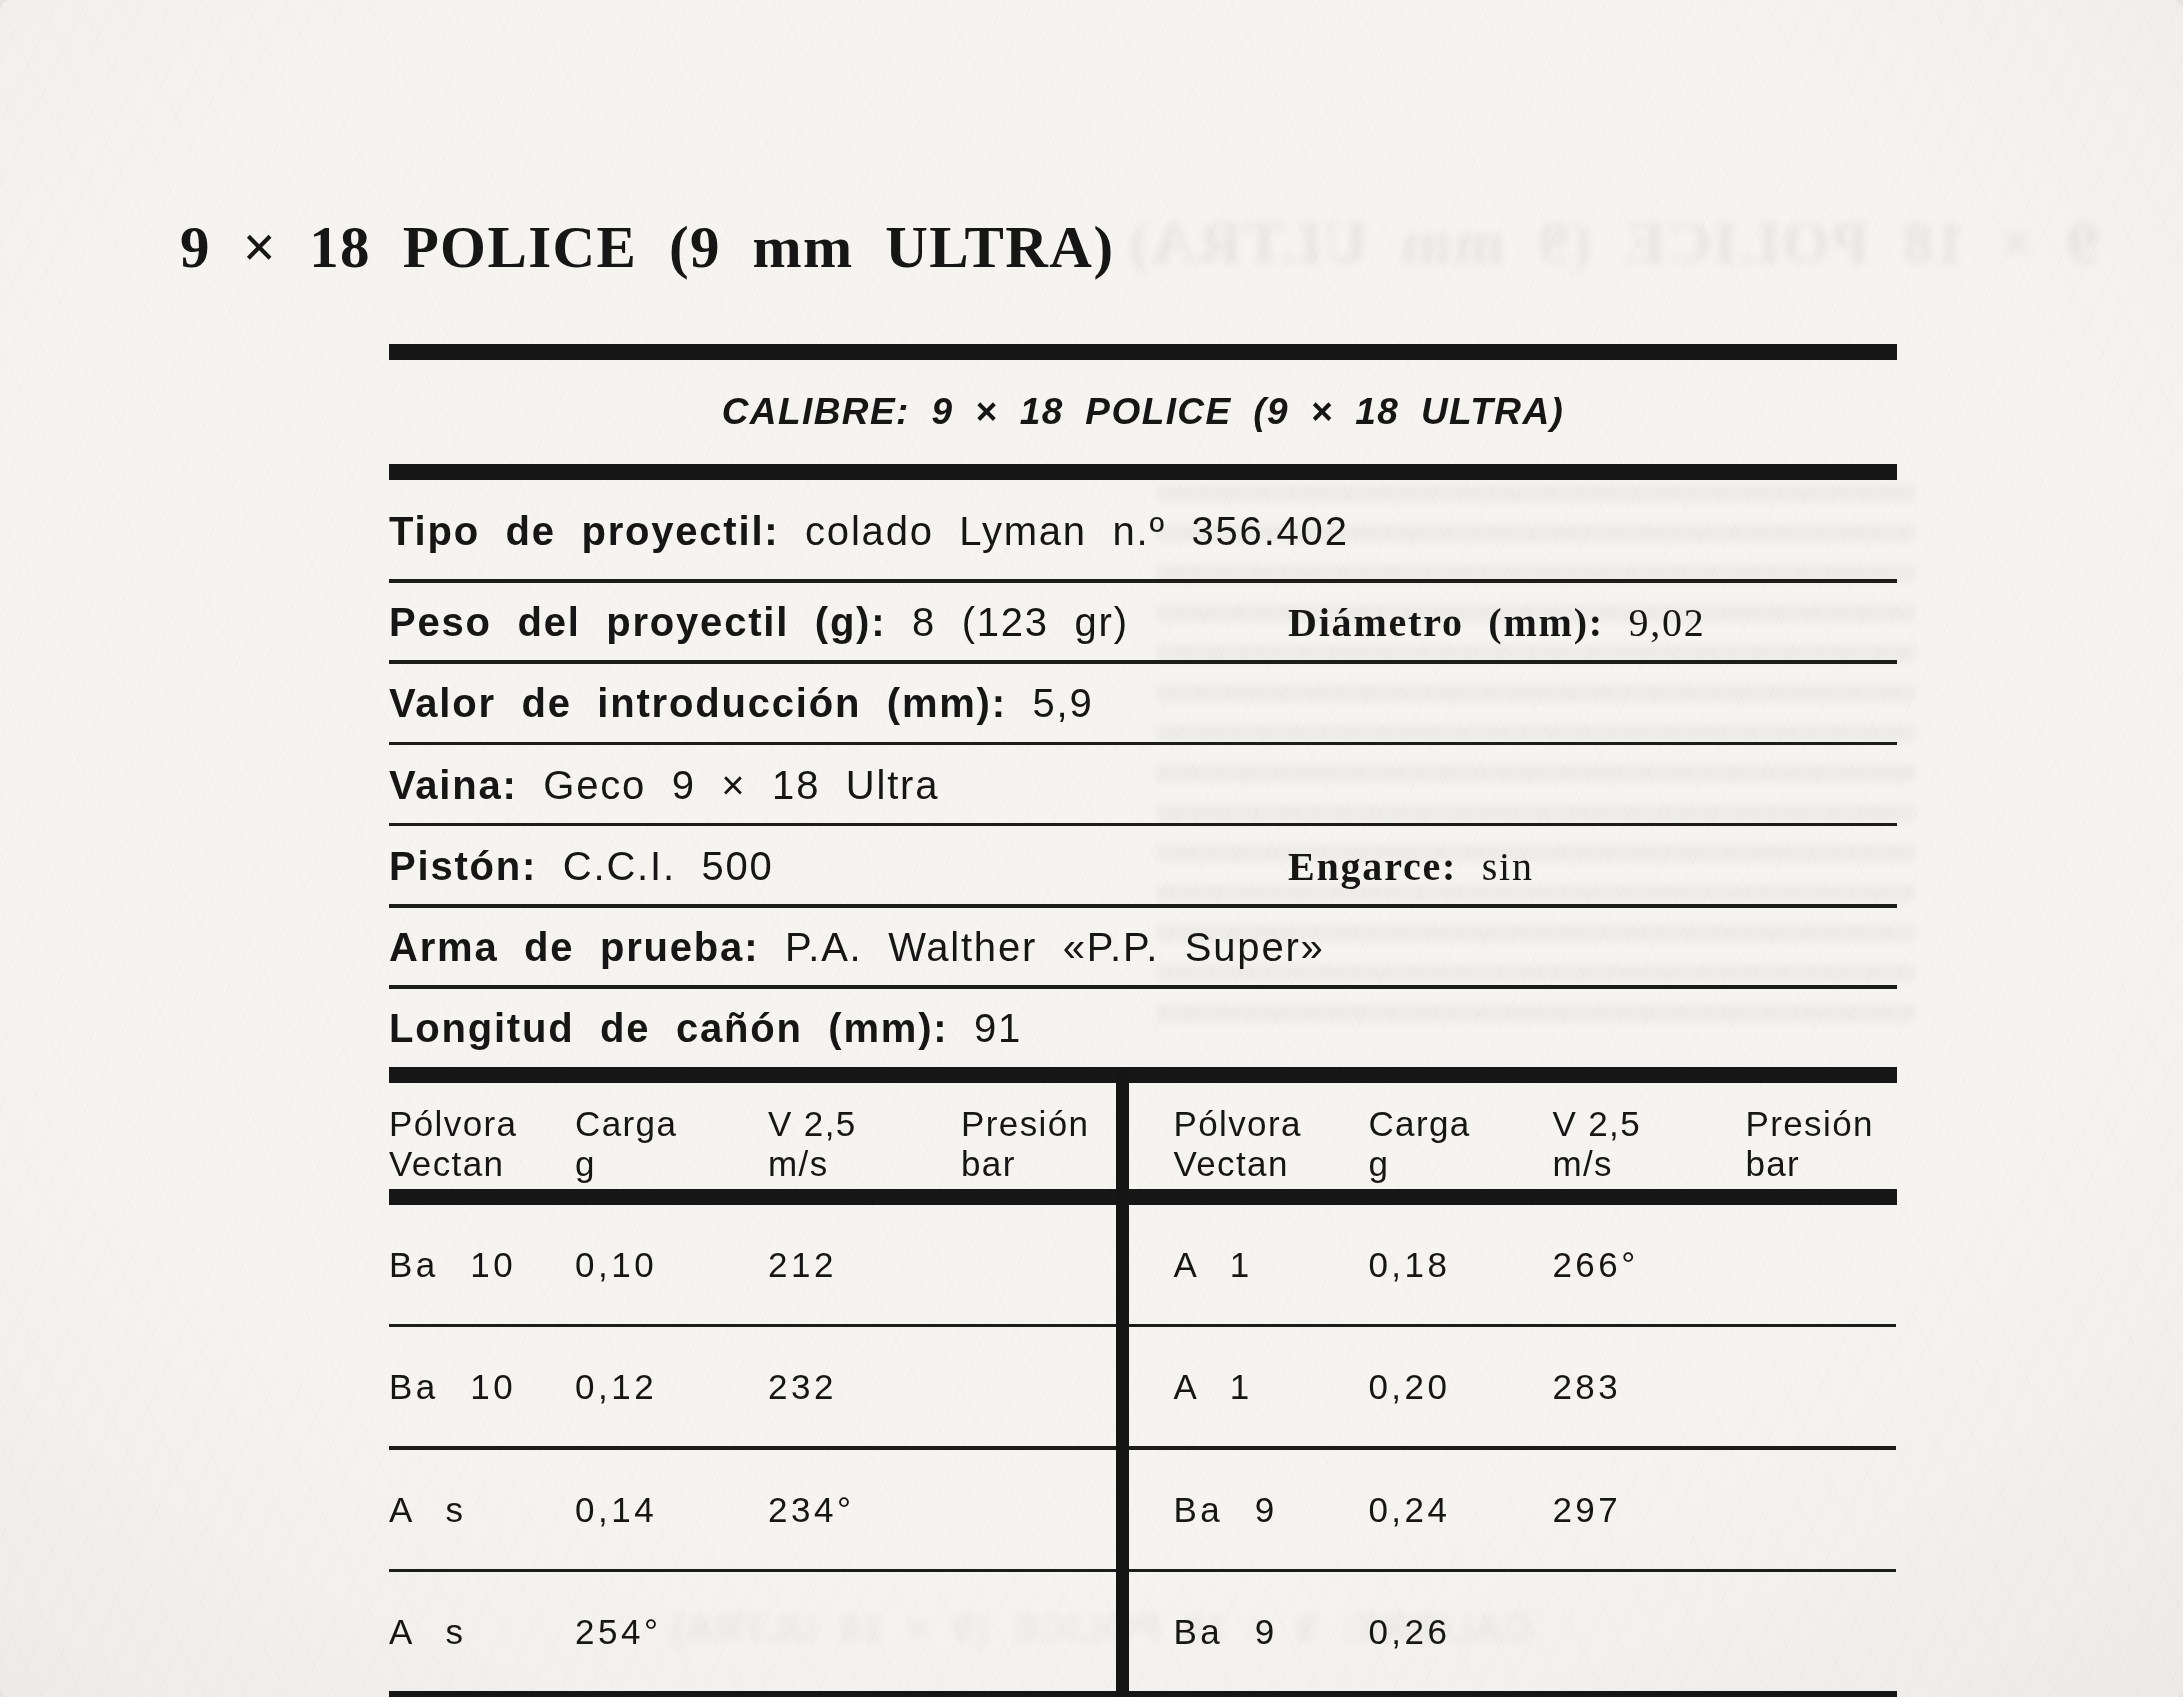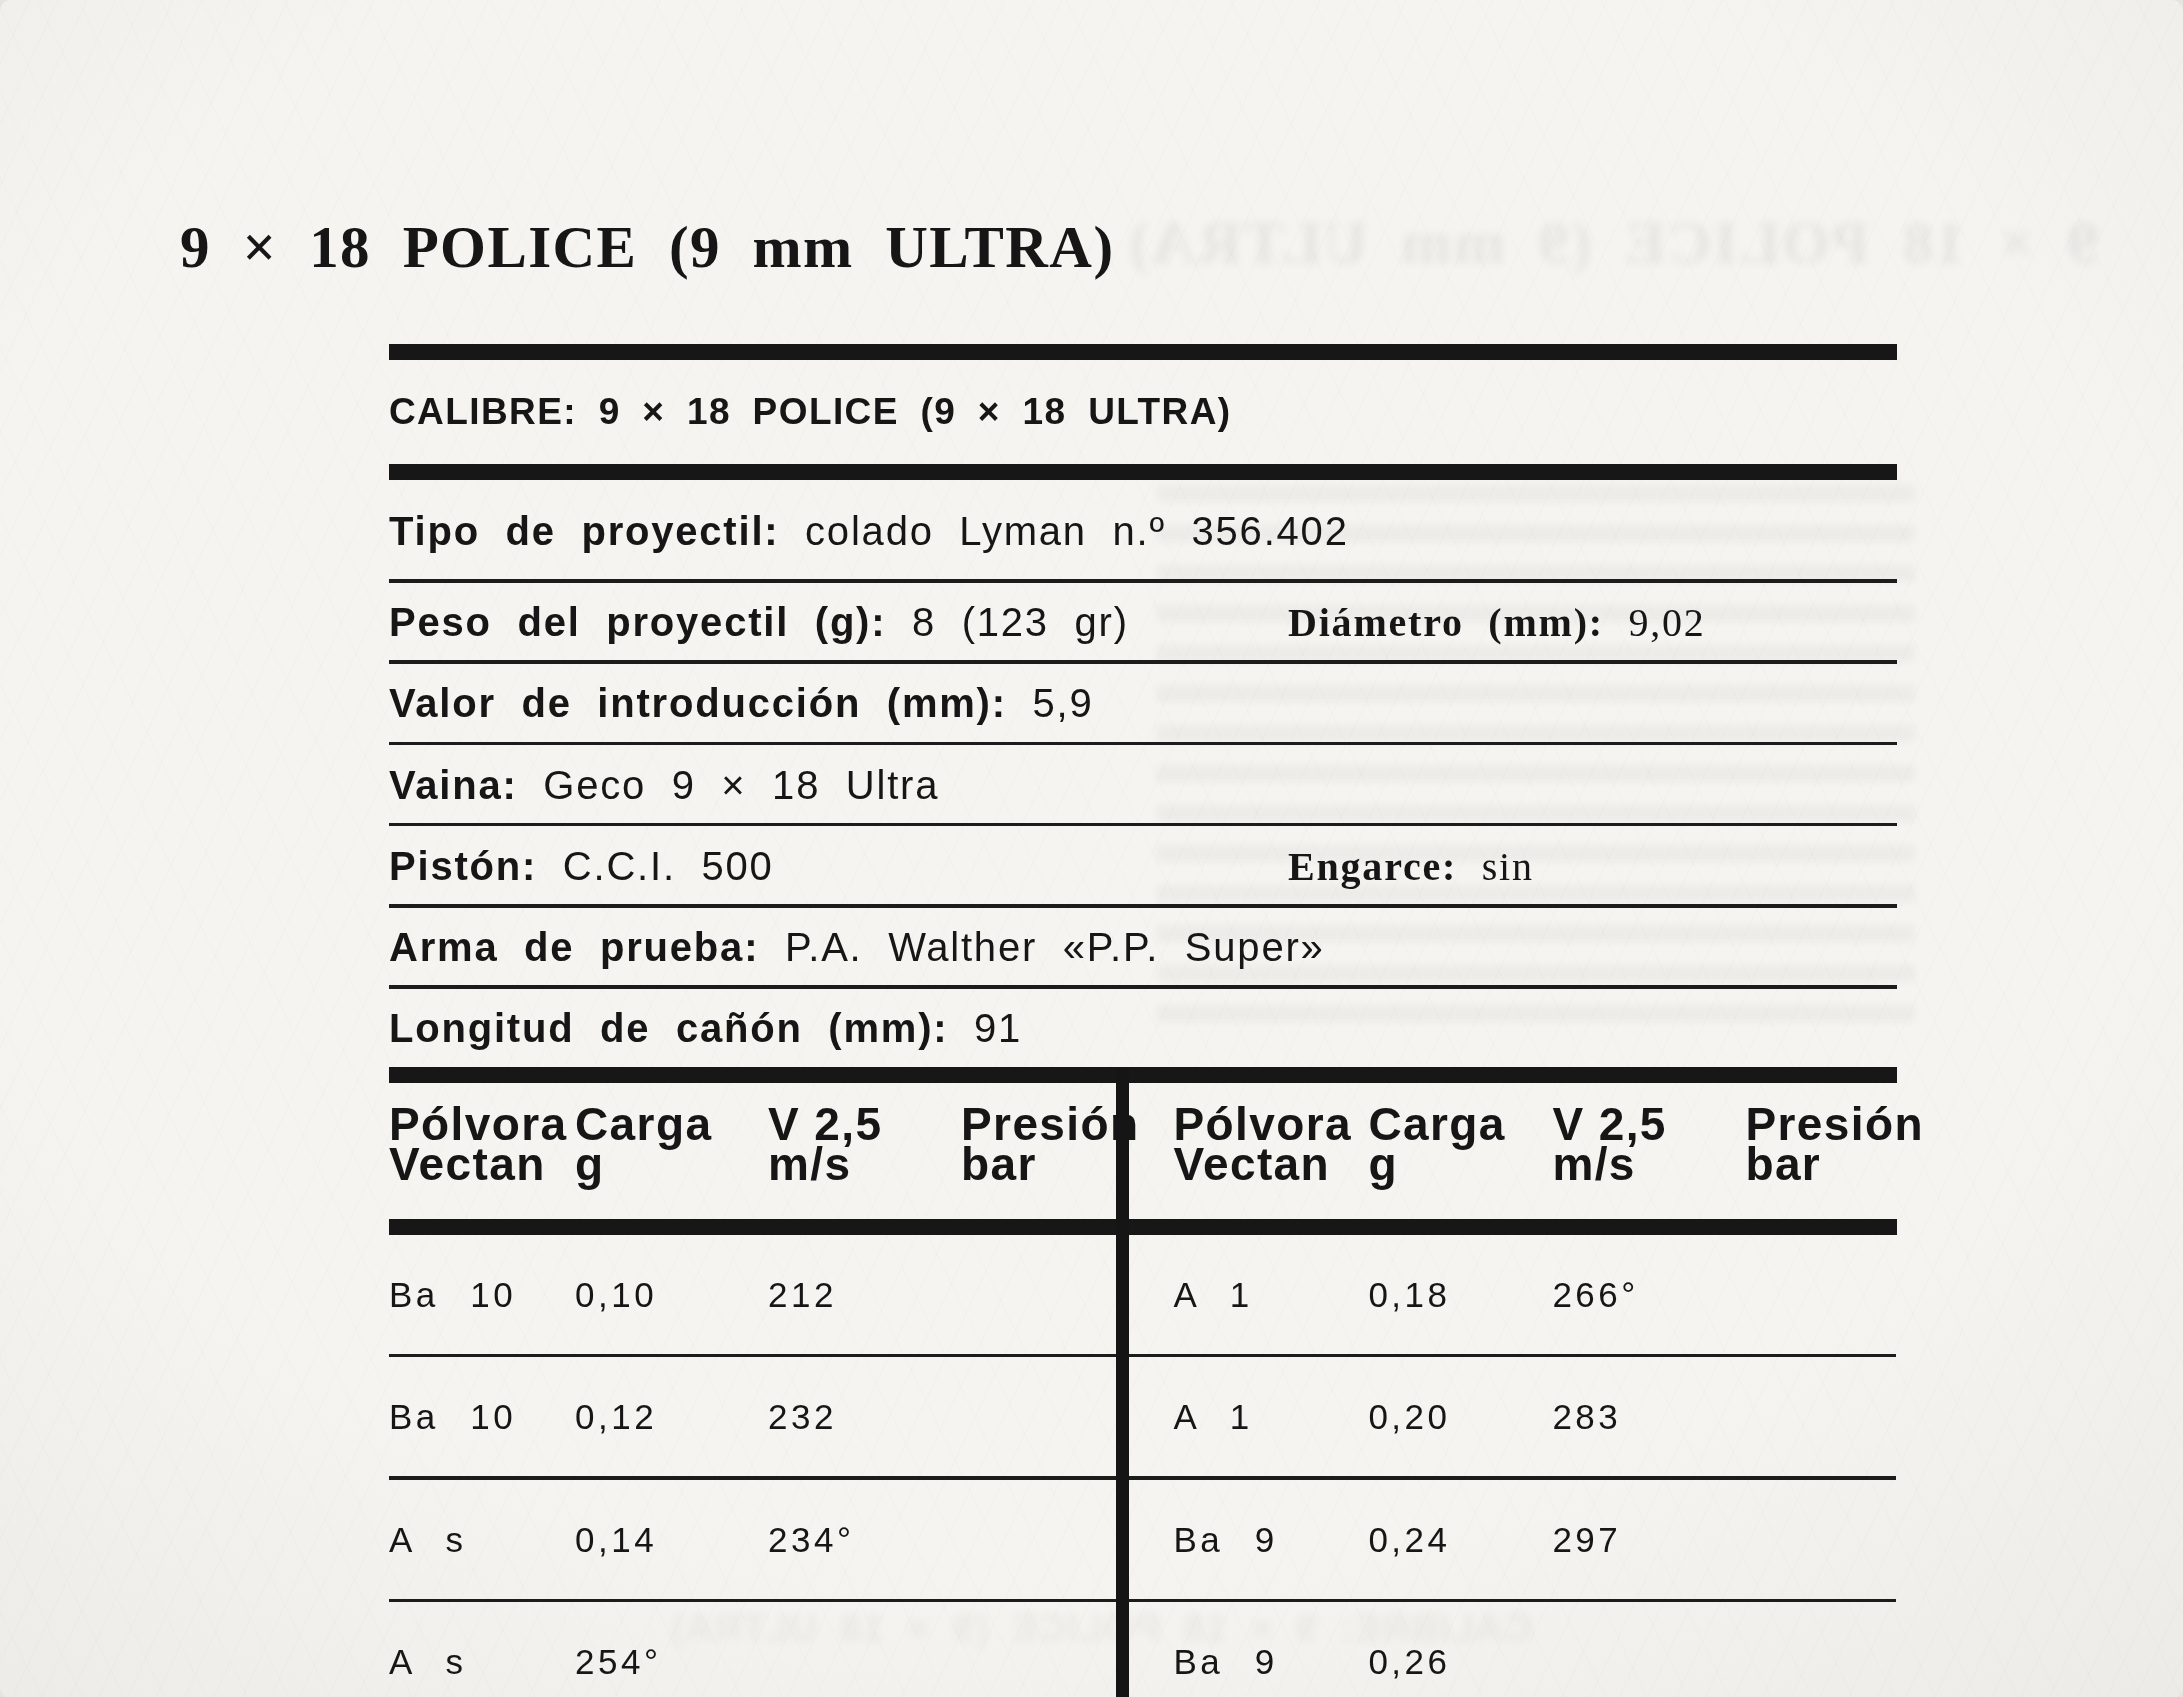--- a/index.html
+++ b/index.html
@@ -43,44 +43,44 @@
   .title{
     position:absolute;top:213px;left:180px;margin:0;
     font-family:"Liberation Serif","DejaVu Serif",serif;
     font-weight:bold;font-size:59px;letter-spacing:1.4px;word-spacing:15.5px;
   }
   .content{position:absolute;top:344px;left:389px;width:1508px;}
   .bar{height:16px;background:#171717;}
   .bar.bottom{height:21px;}
   .rule{height:3.5px;background:#1c1c1c;}
   .calibre{
-    text-align:left;
+    text-align:center;
     padding:32px 0 33px;line-height:39px;
-    font-weight:bold;font-size:37px;letter-spacing:1.4px;word-spacing:10px;
+    font-weight:bold;font-size:37px;letter-spacing:1.4px;word-spacing:10px;font-style:italic;
   }
   .spec-row{
     position:relative;
     padding:20.5px 0 18.3px;line-height:39px;
     font-size:40px;letter-spacing:1.8px;word-spacing:12.7px;
   }
   .spec-row.first{padding:32px 0 28px;}
   .spec-label{font-weight:bold;}
   .spec-pair2{position:absolute;left:899px;top:20.5px;font-family:Liberation Serif, serif;}
   
   .loads{position:relative;}
   .vdivider{position:absolute;top:0;bottom:0;left:727px;width:13.4px;background:#151515;}
   .halves{display:flex;}
   .half-left{width:727px;}
   .half-right{margin-left:13.4px;width:767px;box-sizing:border-box;padding-left:44px;}
   .tgrid{display:grid;}
   .half-left  .tgrid{grid-template-columns:186px 193px 193px auto;}
   .half-right .tgrid{grid-template-columns:195px 184px 193px auto;}
   .th{
-    padding:21px 0 35px;line-height:40px;
-    font-weight:bold;font-size:46px;letter-spacing:1.4px;
+    padding:21px 0 5px;line-height:40px;
+    font-weight:normal;font-size:35px;letter-spacing:1.4px;
   }
   .td{
     padding:40px 0;line-height:39px;
     font-size:35px;letter-spacing:3.5px;word-spacing:18.3px;
   }
   .half-rules{display:flex;}
   .half-rules .rule{flex:none;}
 </style>
 </head>
 <body>

